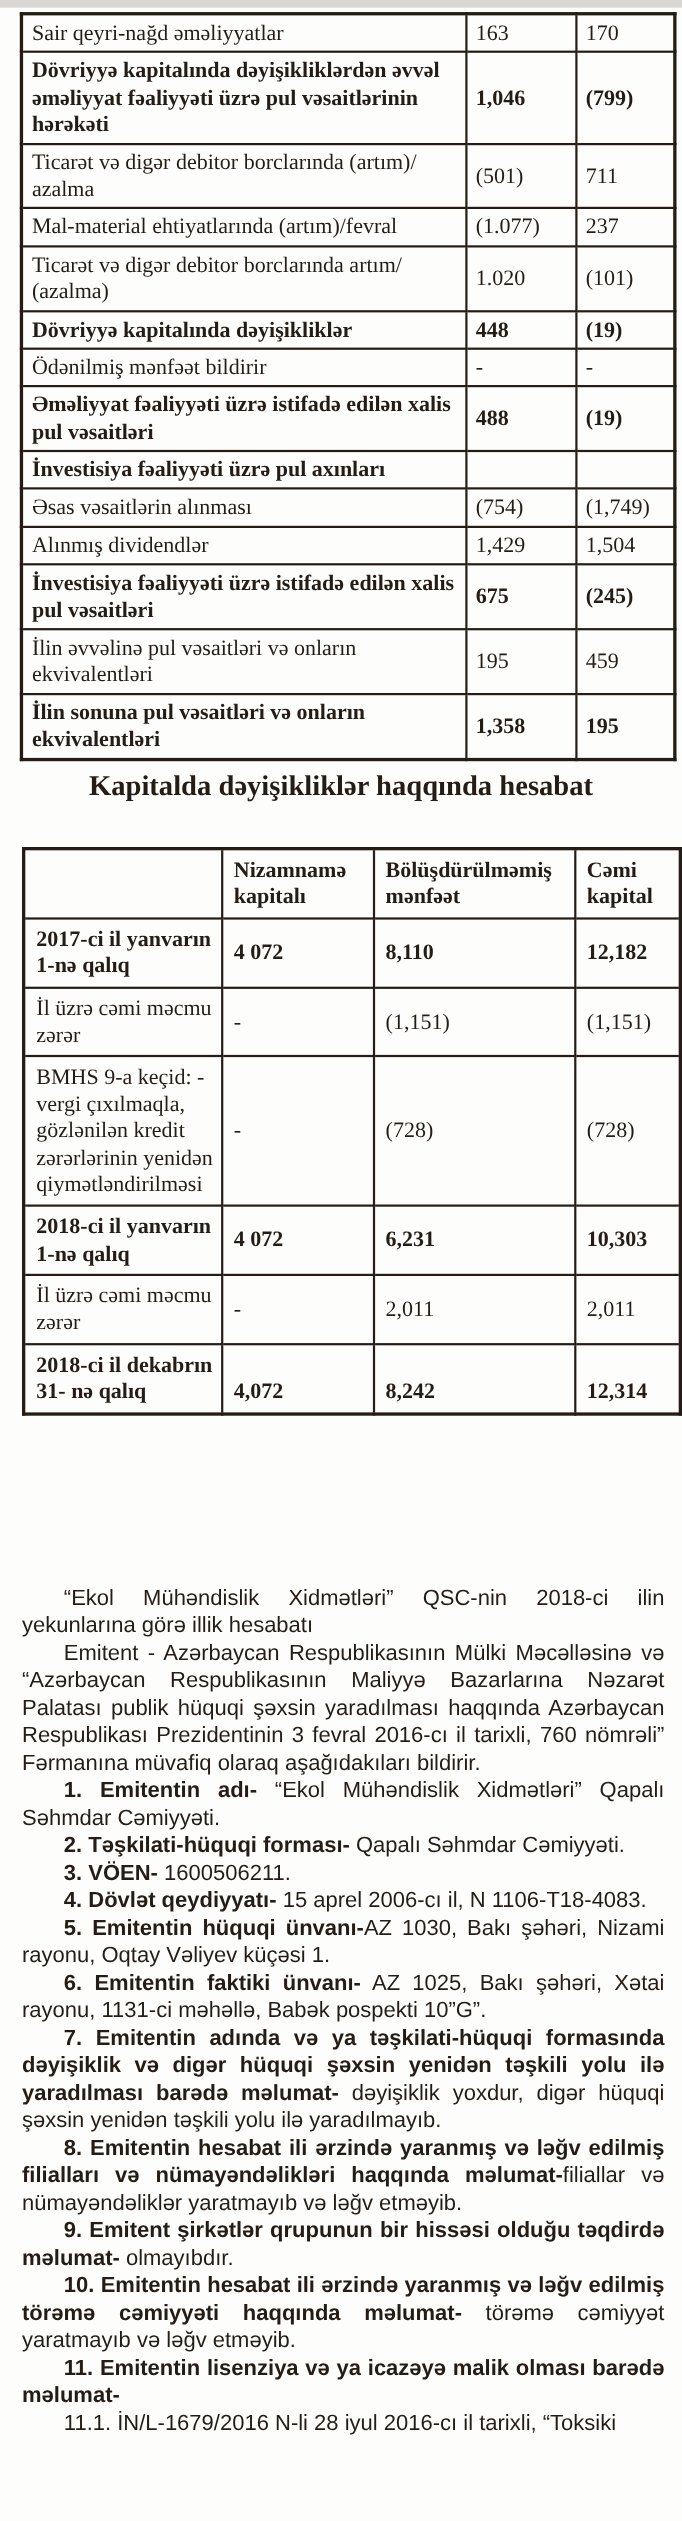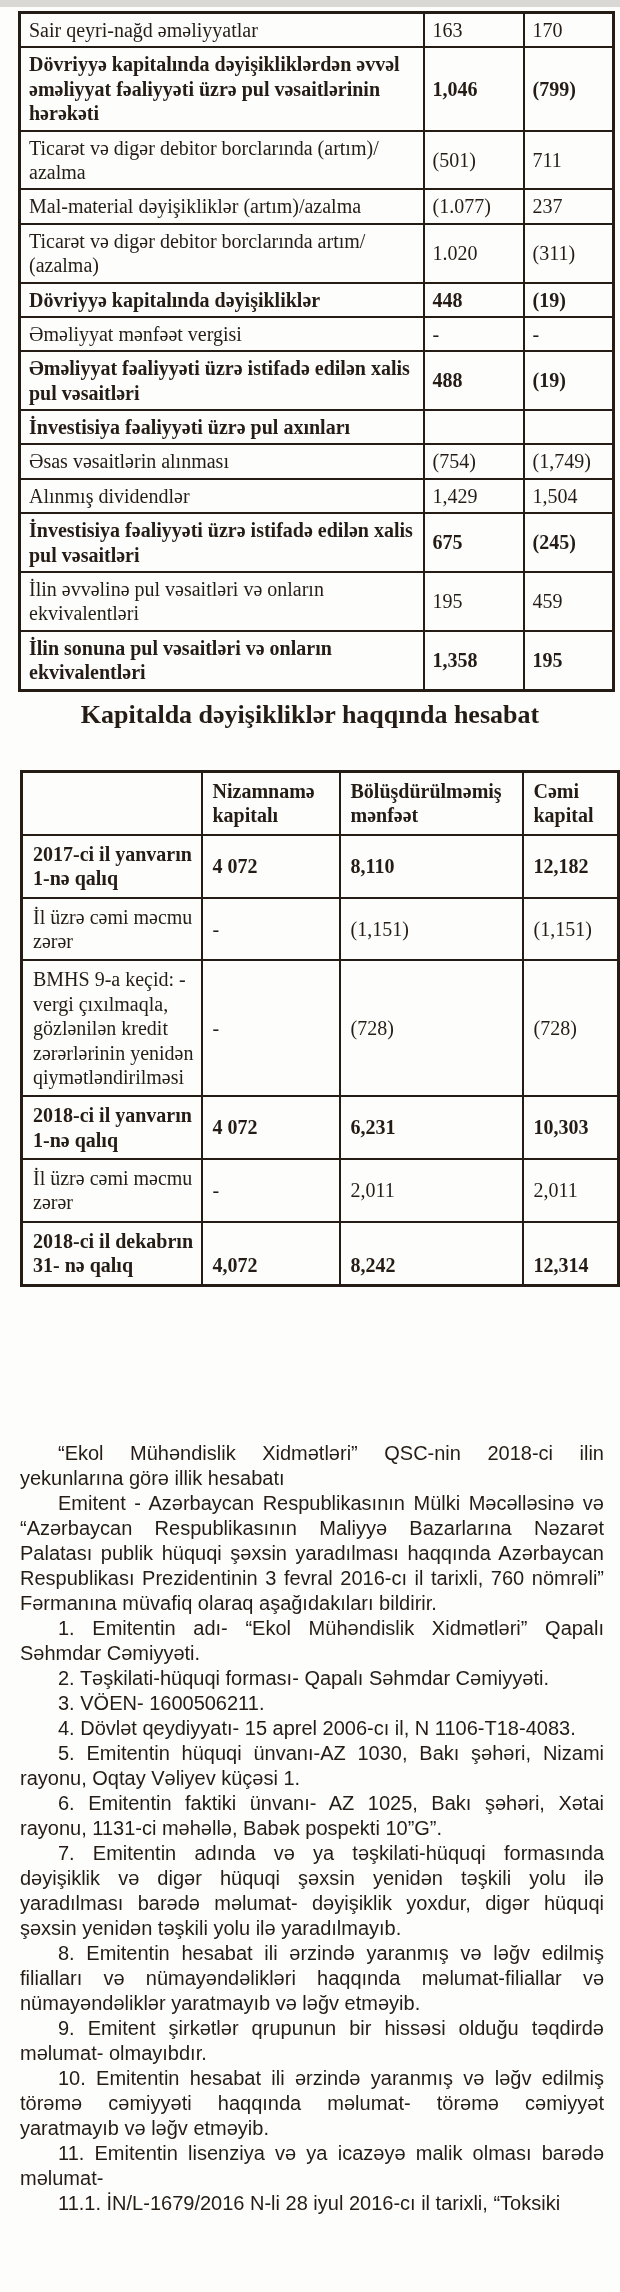--- a/index.html
+++ b/index.html
@@ -63,21 +63,21 @@
   .report-text {
     position: absolute; top: 1441px; left: 0;
     width: 620px;
     padding: 0 16px 0 20px;
     font-family: "Liberation Sans", sans-serif;
     font-size: 20px;
     line-height: 25px;
     text-align: justify;
   }
   .report-text p { margin: 0; text-indent: 38px; }
-  .report-text .lead { font-weight: normal; }
+  .report-text .lead { font-weight: bold; }
 </style>
 </head>
 <body>
 
 <div class="page">
   <div class="scan-top-edge"></div>
 
   <table class="cashflow-table">
     <colgroup>
         <col class="c-label">
@@ -94,36 +94,36 @@
         <td>Dövriyyə kapitalında dəyişikliklərdən əvvəl əməliyyat fəaliyyəti üzrə pul vəsaitlərinin hərəkəti</td>
         <td class="num">1,046</td>
         <td class="num">(799)</td>
       </tr>
       <tr>
         <td>Ticarət və digər debitor borclarında (artım)/ azalma</td>
         <td class="num">(501)</td>
         <td class="num">711</td>
       </tr>
       <tr>
-        <td>Mal-material dəyişikliklər (artım)/azalma</td>
+        <td>Mal-material ehtiyatlarında (artım)/fevral</td>
         <td class="num">(1.077)</td>
         <td class="num">237</td>
       </tr>
       <tr>
         <td>Ticarət və digər debitor borclarında artım/ (azalma)</td>
         <td class="num">1.020</td>
-        <td class="num">(311)</td>
+        <td class="num">(101)</td>
       </tr>
       <tr class="bold-row">
         <td>Dövriyyə kapitalında dəyişikliklər</td>
         <td class="num">448</td>
         <td class="num">(19)</td>
       </tr>
       <tr>
-        <td>Əməliyyat mənfəət vergisi</td>
+        <td>Ödənilmiş mənfəət bildirir</td>
         <td class="num">-</td>
         <td class="num">-</td>
       </tr>
       <tr class="bold-row">
         <td>Əməliyyat fəaliyyəti üzrə istifadə edilən xalis pul vəsaitləri</td>
         <td class="num">488</td>
         <td class="num">(19)</td>
       </tr>
       <tr class="bold-row">
         <td>İnvestisiya fəaliyyəti üzrə pul axınları</td>

